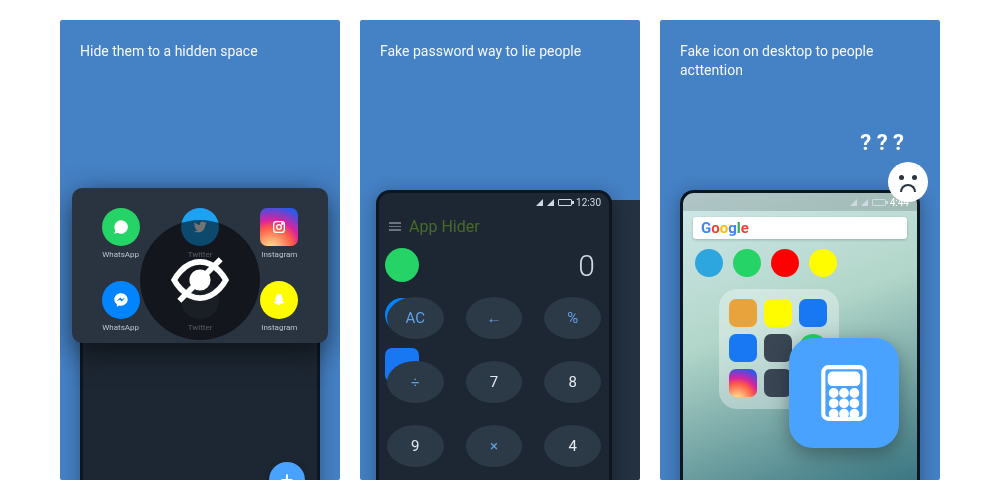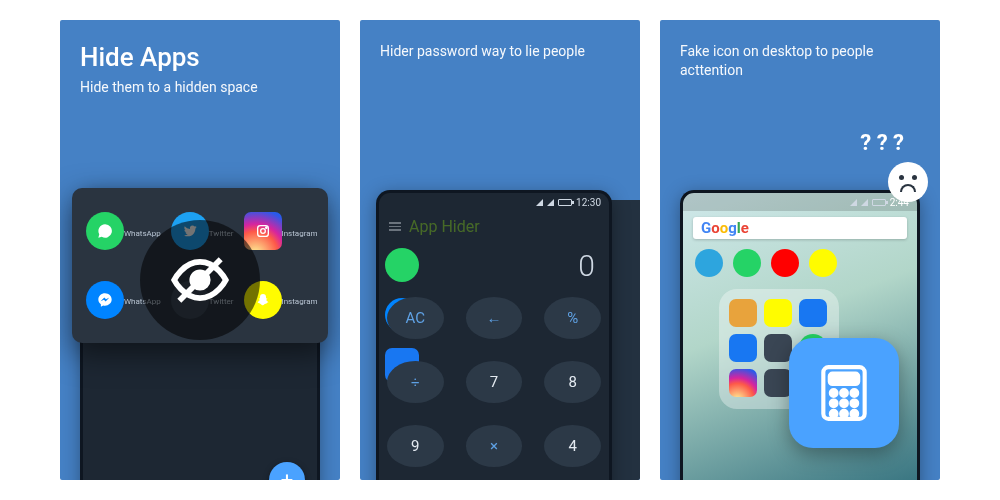--- a/index.html
+++ b/index.html
@@ -11,21 +11,21 @@
 .statusbar{height:18px;display:flex;justify-content:flex-end;align-items:center;gap:4px;padding:0 8px;font-size:10px;color:#cfd8e3}
 .statusbar .sig{width:0;height:0;border-left:7px solid transparent;border-bottom:7px solid #cfd8e3}
 .statusbar .bat{width:14px;height:7px;border:1px solid #cfd8e3;border-radius:1px;position:relative}
 .statusbar .bat::after{content:"";position:absolute;right:-3px;top:1px;width:2px;height:3px;background:#cfd8e3}
 .appheader{display:flex;align-items:center;padding:6px 10px;font-size:16px;color:#84cc16}
 .appheader .title{flex:1;margin-left:8px}
 .appheader .ico{width:14px;height:14px;margin-left:8px;opacity:.8}
 .hamb{display:flex;flex-direction:column;gap:2px}
 .hamb span{width:12px;height:1.5px;background:#e1e7ef}
 .grid{display:grid;grid-template-columns:repeat(3,1fr);padding:8px;gap:6px}
-.cell{background:rgba(255,255,255,.03);border-radius:4px;display:flex;flex-direction:row;align-items:center;justify-content:space-between;padding:8px 2px;position:relative}
+.cell{background:rgba(255,255,255,.03);border-radius:4px;display:flex;flex-direction:column;align-items:center;justify-content:space-between;padding:8px 2px;position:relative}
 .cell .lbl{font-size:8px;color:#b8c4d2;margin-top:4px}
 .cell .dot{position:absolute;bottom:4px;right:4px;width:4px;height:4px;border-radius:50%;background:#ff6b6b}
 .aicon{width:30px;height:30px;border-radius:50%;display:flex;align-items:center;justify-content:center;color:#fff}
 .aicon.sq{border-radius:7px}
 .aicon svg{width:16px;height:16px}
 .fab{position:absolute;bottom:12px;right:12px;width:36px;height:36px;border-radius:50%;background:#4aa2ff;display:flex;align-items:center;justify-content:center;font-size:22px;color:#fff;box-shadow:0 2px 6px rgba(0,0,0,.4)}
 
 
 .popup{position:absolute;top:168px;left:12px;right:12px;height:155px;background:#2a3440;border-radius:10px;box-shadow:0 10px 30px rgba(0,0,0,.5);z-index:5;display:grid;grid-template-columns:repeat(3,1fr);grid-template-rows:repeat(2,1fr);padding:12px;gap:6px}
 .popup .cell{background:transparent}
@@ -70,21 +70,20 @@
 .c-facebook{background:#1877f2}
 .c-telegram{background:#2da5de}
 .c-clash{background:#e8a33c}
 .c-yt{background:#ff0000}
 .c-grey{background:#3a4654}
 </style>
 </head>
 <body>
 
 <div class="panel">
-  <h2>Hide Apps</h2>
   <p>Hide them to a hidden space</p>
   <div class="phone">
     <div class="statusbar">
       <div class="sig"></div>
       <div class="sig"></div>
       <div class="bat"></div>
       <span>12:30</span>
     </div>
     <div class="appheader">
       <div class="hamb">
@@ -195,21 +194,21 @@
   <div class="eyecover">
     <svg viewBox="0 0 24 24" fill="none" stroke="#fff" stroke-width="2.2">
         <path d="M2 12s3.5-7 10-7 10 7 10 7-3.5 7-10 7S2 12 2 12z"></path>
         <circle cx="12" cy="12" r="3" fill="#fff"></circle>
         <line x1="4" y1="20" x2="20" y2="4"></line>
       </svg>
   </div>
 </div>
 
 <div class="panel">
-  <p>Hider password way to lie people</p>
+  <p>Fake password way to lie people</p>
 
   <div class="calc-back">
     <div class="tb">Calculator</div>
   </div>
 
   <div class="phone phone2" style="z-index:2">
     <div class="statusbar">
       <div class="sig"></div>
       <div class="sig"></div>
       <div class="bat"></div>
@@ -254,21 +253,21 @@
 </div>
 
 <div class="panel">
   <p>Fake icon on desktop to people acttention</p>
 
   <div class="phone phone3">
     <div class="statusbar">
       <div class="sig"></div>
       <div class="sig"></div>
       <div class="bat"></div>
-      <span>2:44</span>
+      <span>4:44</span>
     </div>
     <div class="gsearch">
       <span><b style="color:#4285f4">G</b><b style="color:#ea4335">o</b><b style="color:#fbbc05">o</b><b style="color:#4285f4">g</b><b style="color:#34a853">l</b><b style="color:#ea4335">e</b></span>
     </div>
     <div class="home-row">
       <div class="aicon c-telegram"></div>
       <div class="aicon c-whatsapp"></div>
       <div class="aicon c-yt"></div>
       <div class="aicon c-snapchat"></div>
     </div>

